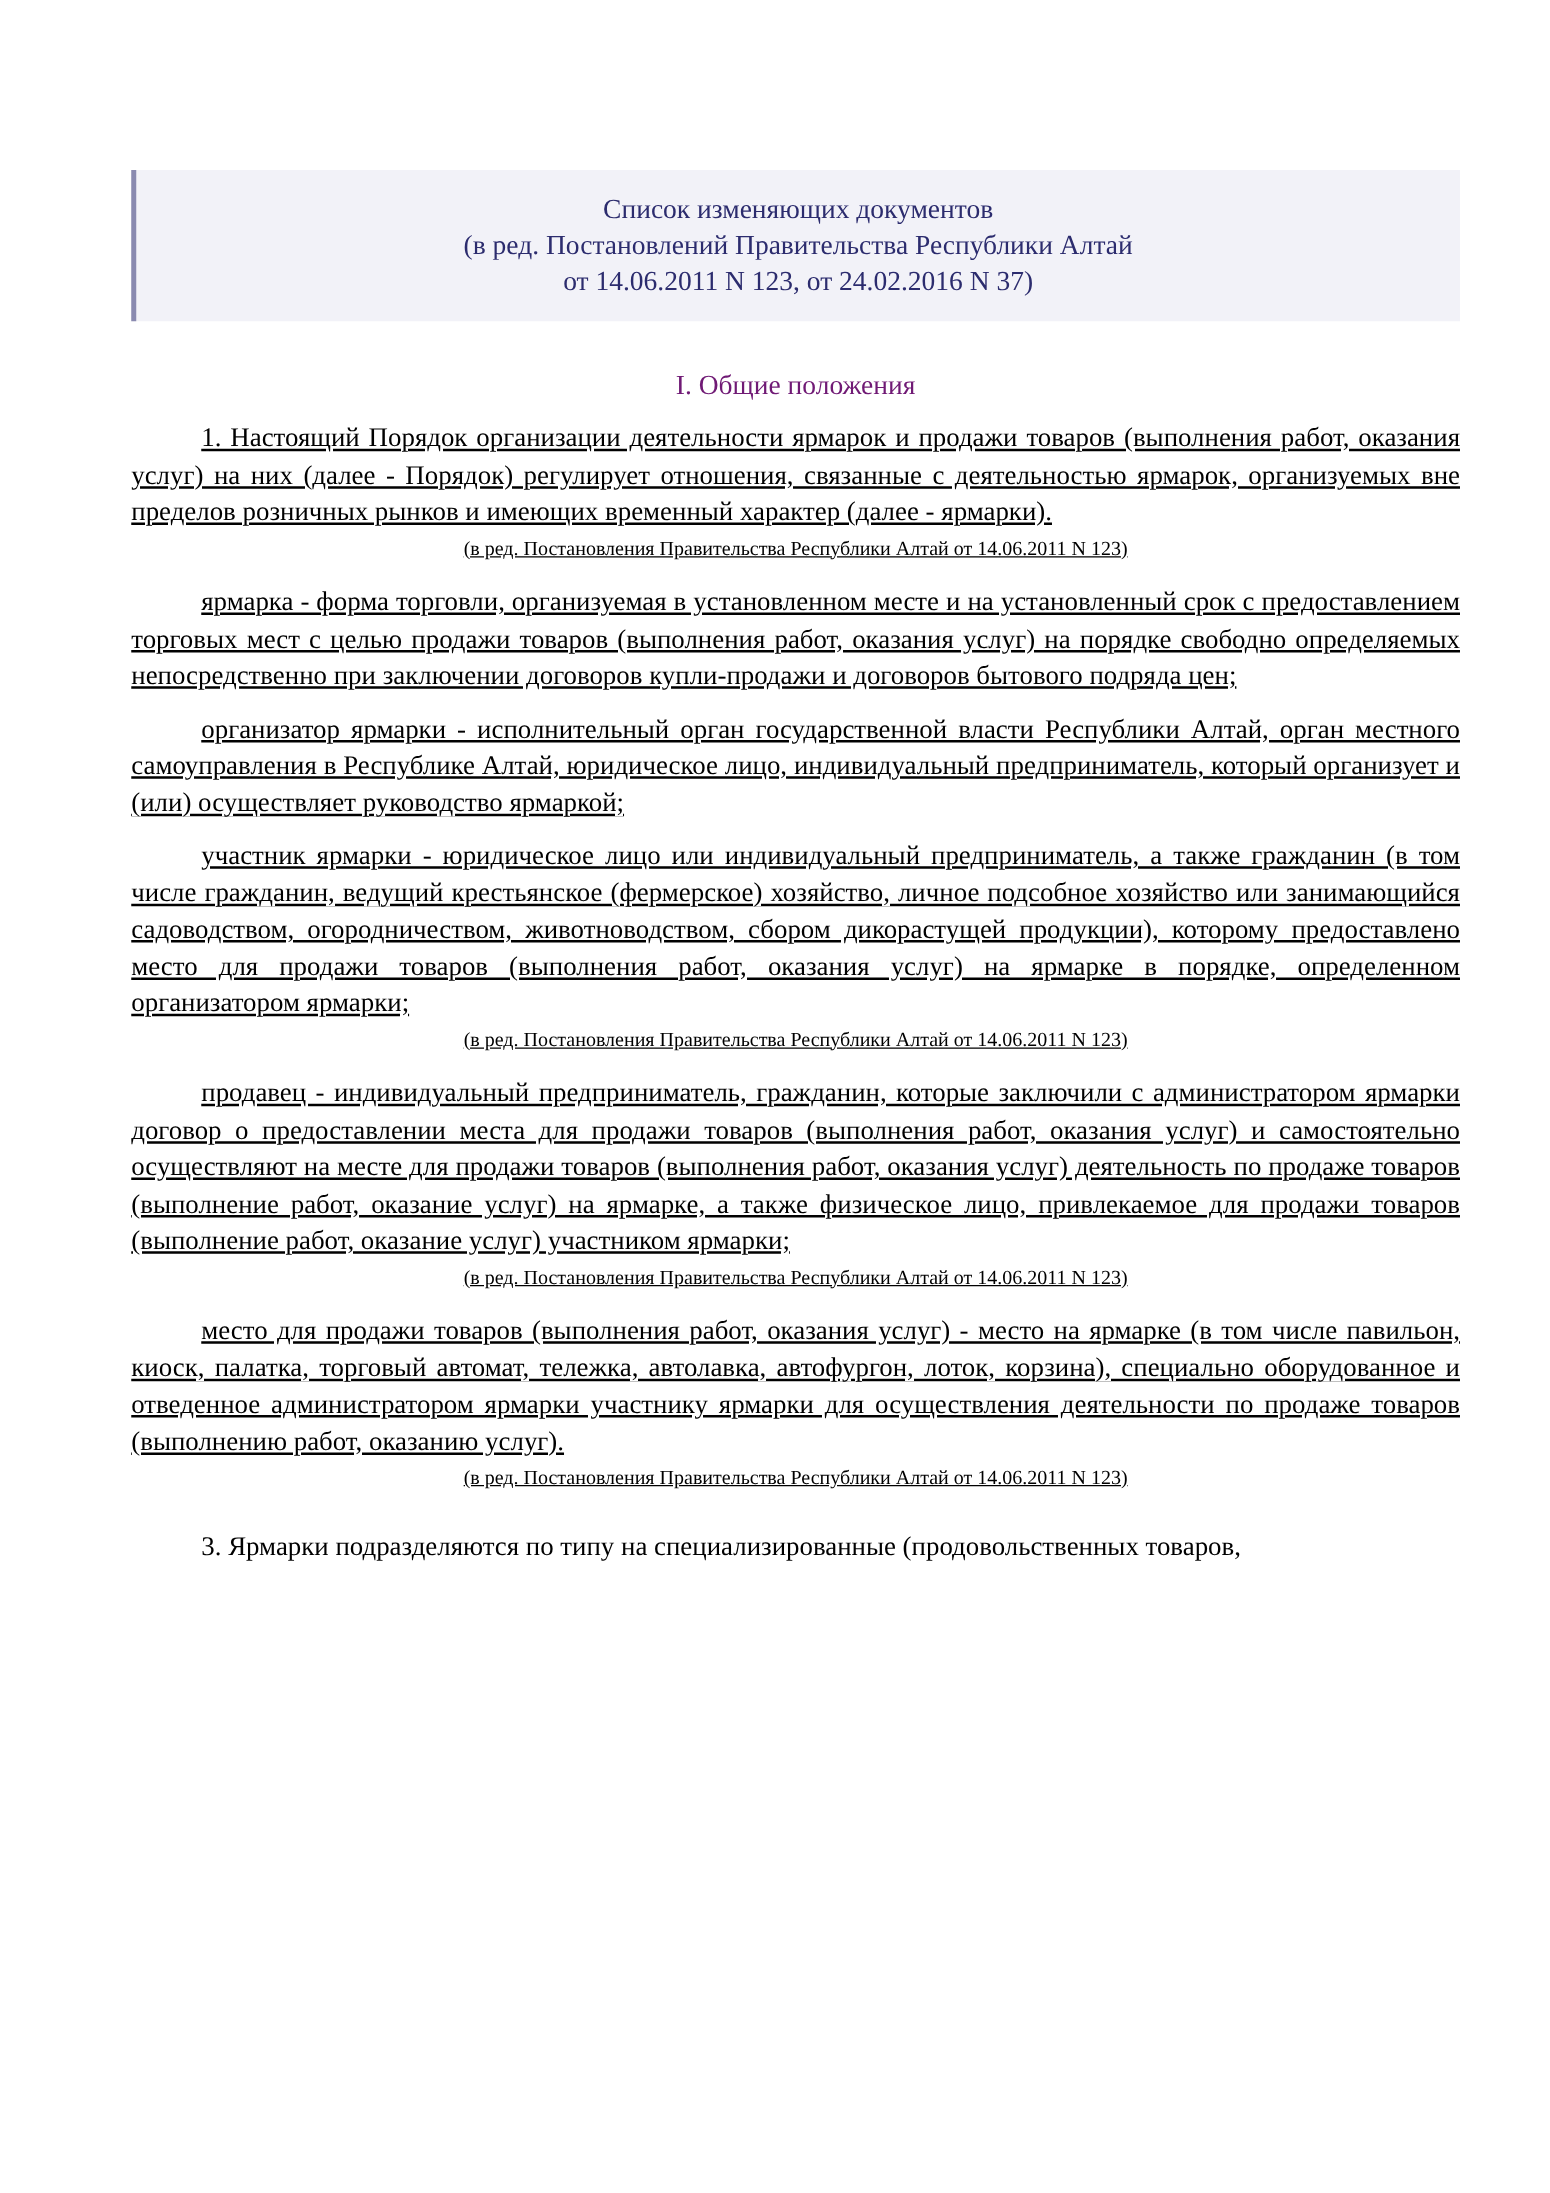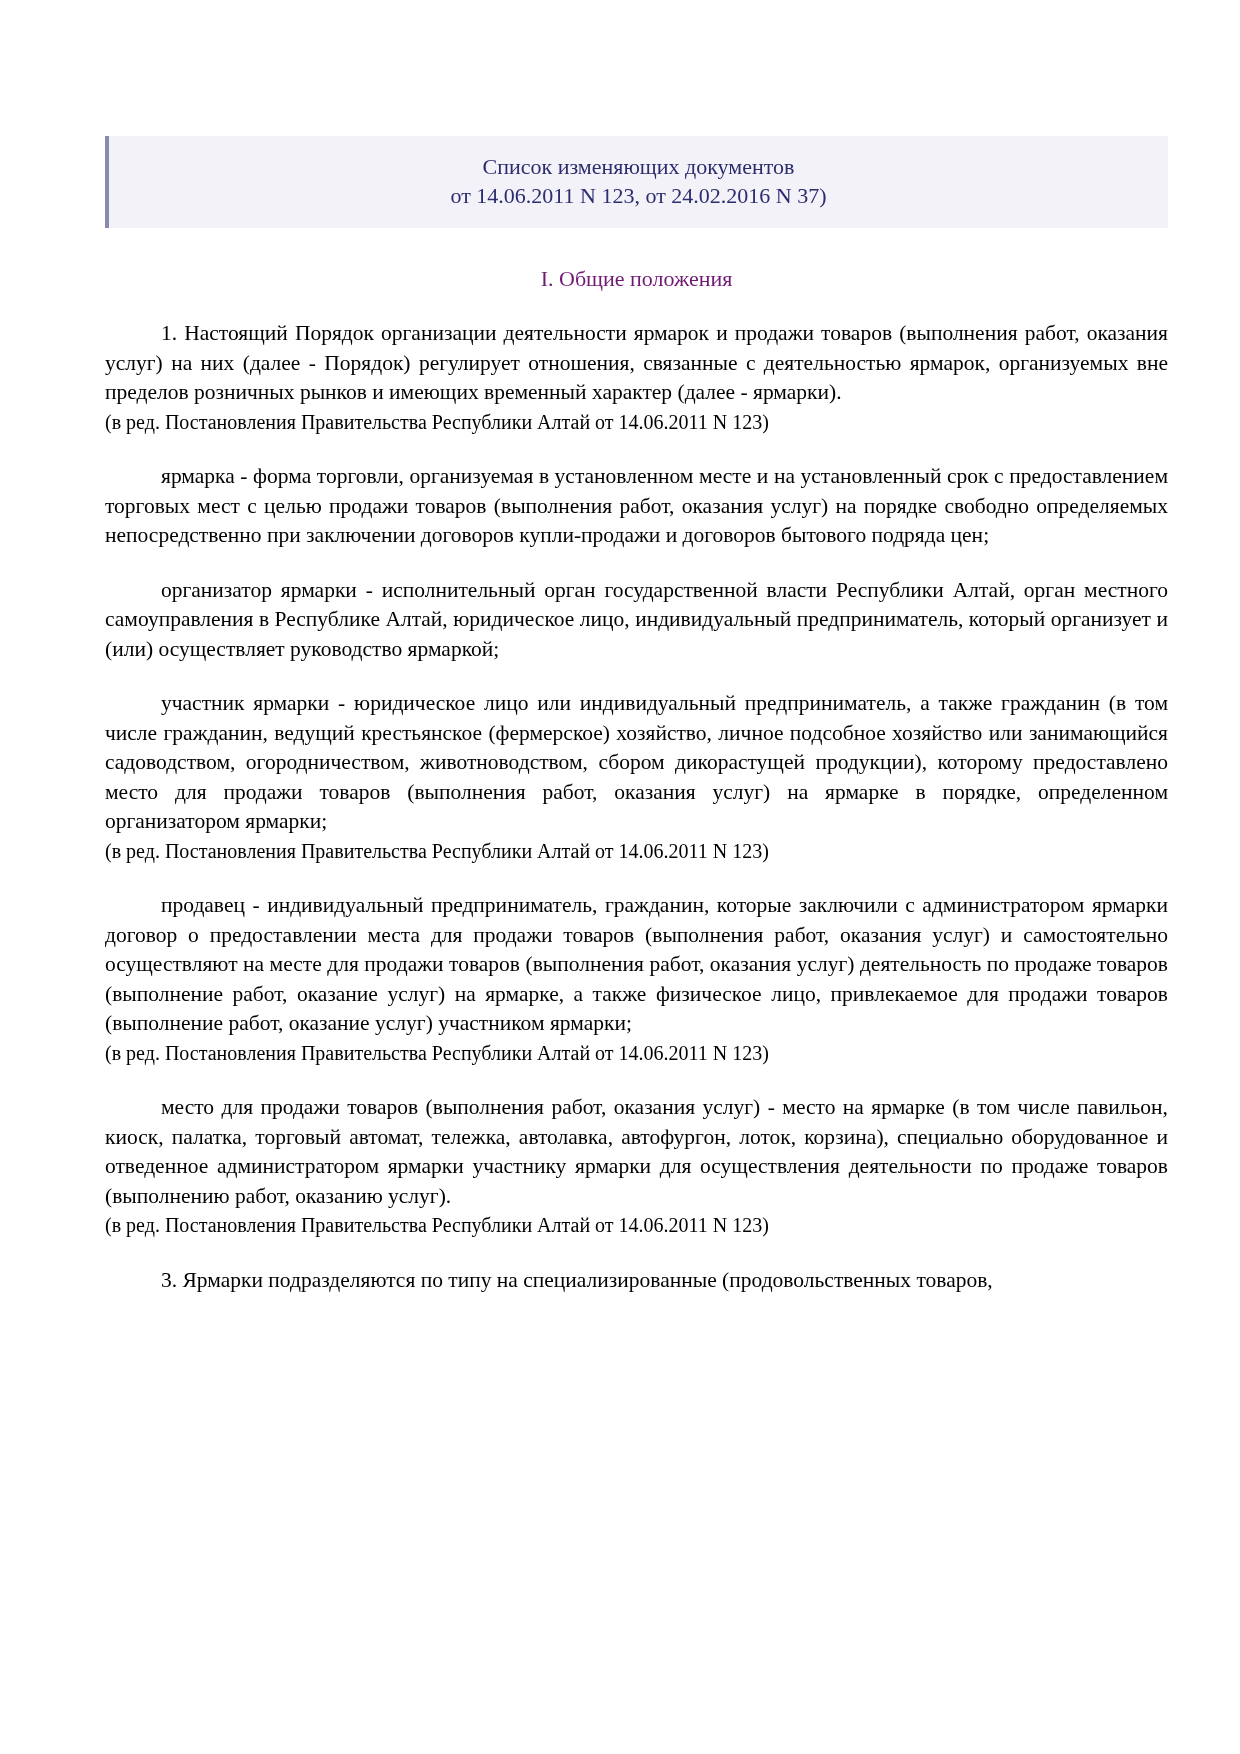--- a/index.html
+++ b/index.html
@@ -52,48 +52,50 @@
   .para {
     font-size: 21.5px;
     line-height: 29.5px;
     text-align: justify;
     text-justify: inter-word;
     text-indent: 56px;
     margin: 25px 0 0 0;
     hyphens: none;
   }
   .ref {
-    font-size: 20px;
+    font-size: 16px;
     line-height: 29.5px;
-    text-align: left;
+    text-align: center;
     text-indent: 0;
     margin: 0;
     white-space: nowrap;
   }
   .para-block {
-    margin-top: 25px;
+    margin-top: 13px;
+    text-decoration: underline;
   }
   .para-block .para { margin-top: 0; }
 
   .cut-line {
     font-size: 21.5px;
     line-height: 29.5px;
     text-indent: 56px;
     margin-top: 25px;
     white-space: nowrap;
     overflow: hidden;
   }
 </style>
 </head>
 <body>
 
 <div class="page">
 
   <div class="changes-box">
     <div class="cline">Список изменяющих документов</div>
+    <div class="cline">(в ред. Постановлений Правительства Республики Алтай</div>
     <div class="cline">от 14.06.2011 N 123, от 24.02.2016 N 37)</div>
   </div>
 
   <div class="section-heading">I. Общие положения</div>
 
   <div class="para-block">
     <p class="para">1. Настоящий Порядок организации деятельности ярмарок и продажи товаров (выполнения работ, оказания услуг) на них (далее - Порядок) регулирует отношения, связанные с деятельностью ярмарок, организуемых вне пределов розничных рынков и имеющих временный характер (далее - ярмарки).</p>
     <p class="ref">(в ред. Постановления Правительства Республики Алтай от 14.06.2011 N 123)</p>
   </div>
 

